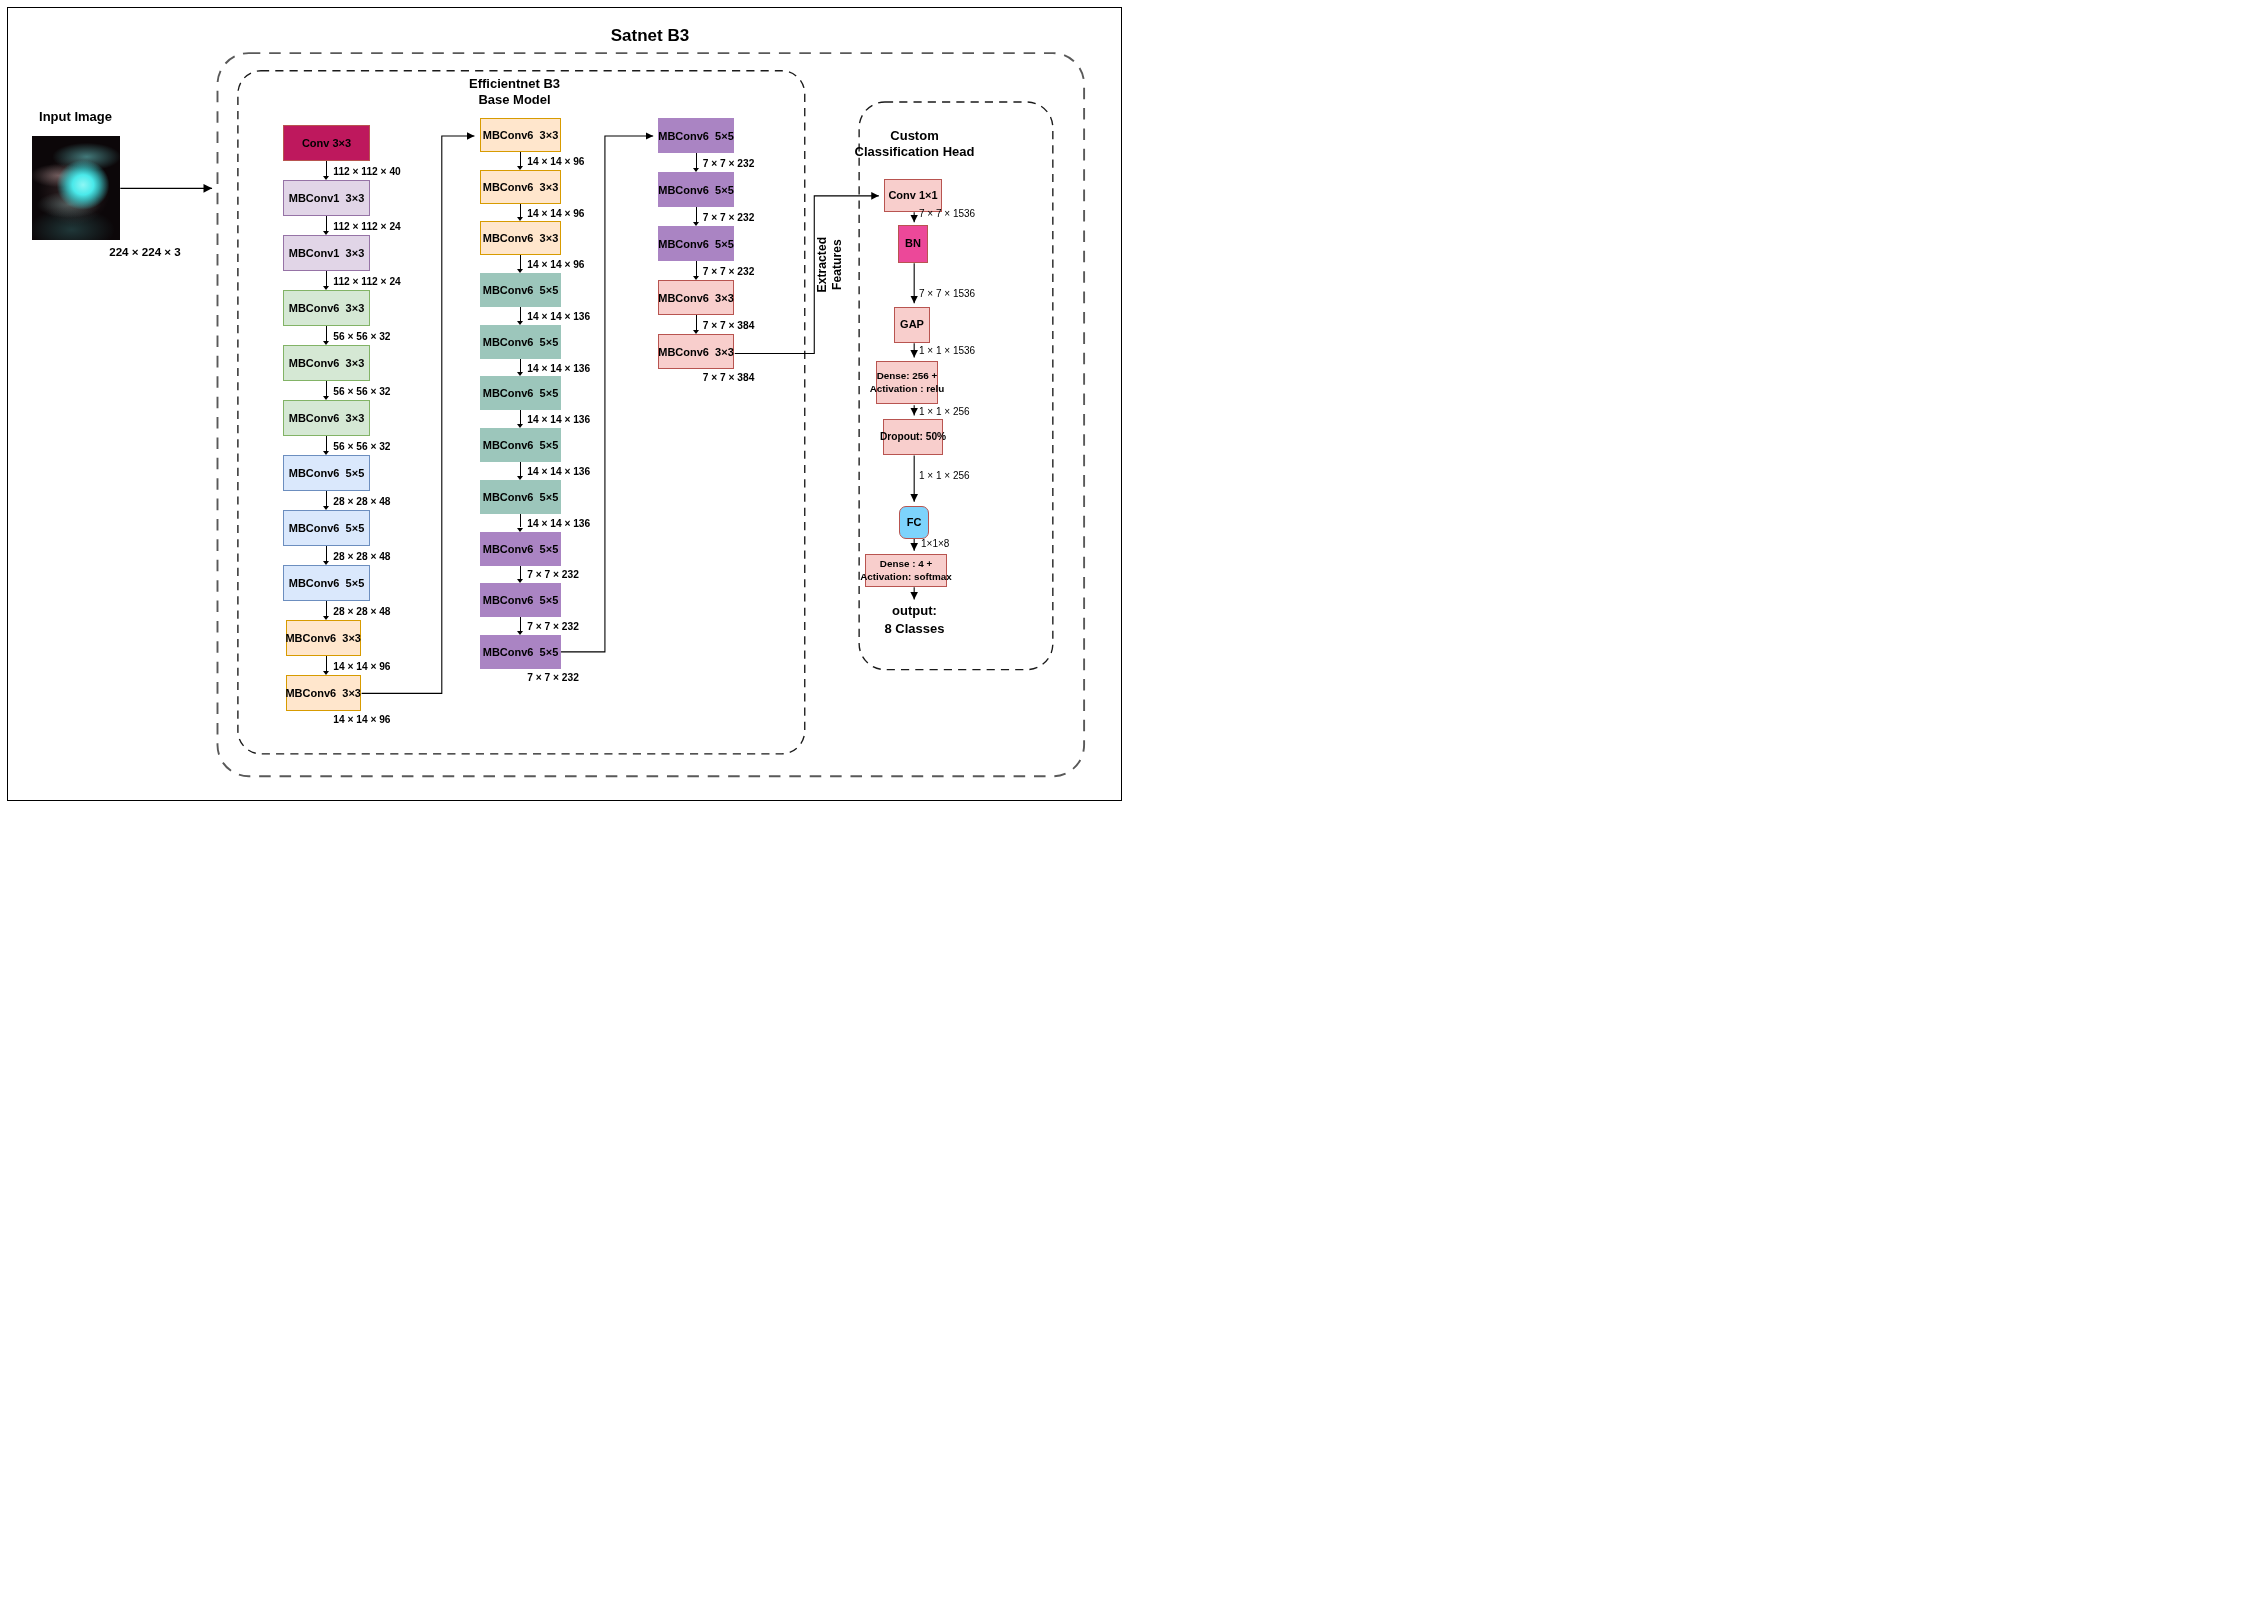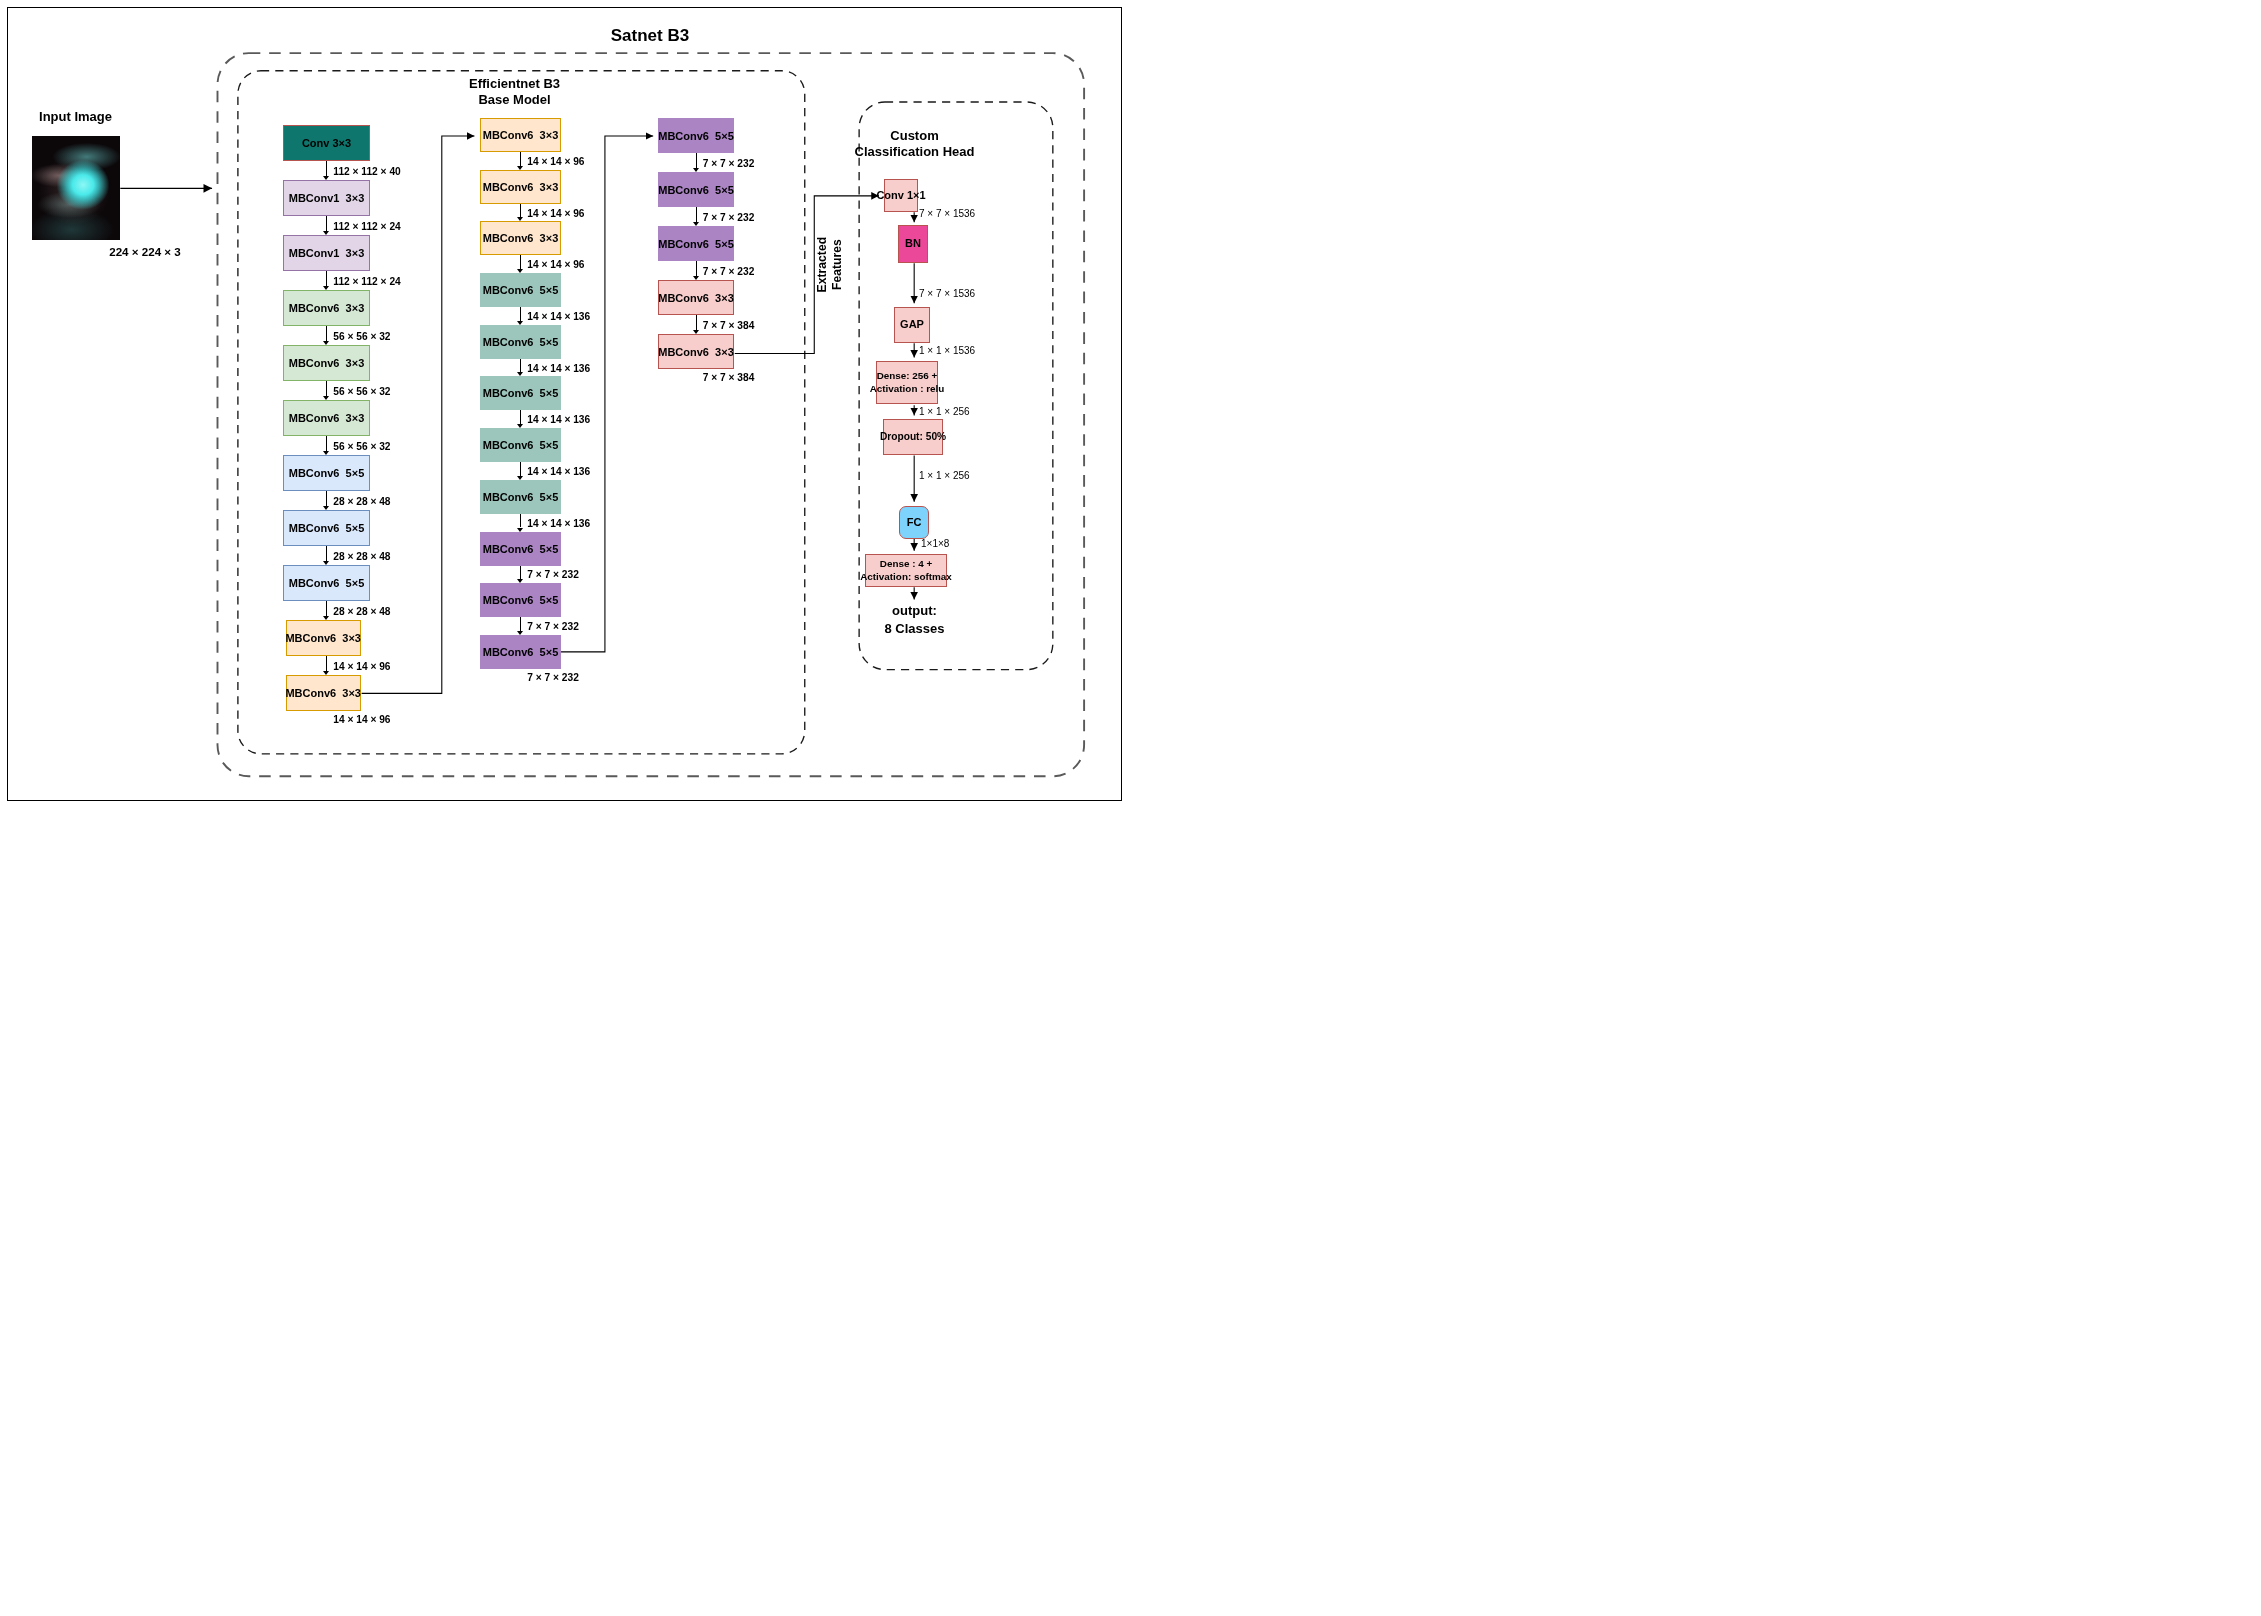--- a/index.html
+++ b/index.html
@@ -37,21 +37,21 @@
   .varrow{position:absolute;left:50%;top:0;height:100%;width:0;}
   .varrow::before{content:'';position:absolute;left:-0.5px;top:0;bottom:4.1px;width:1.1px;background:#000;}
   .varrow::after{content:'';position:absolute;left:-3.4px;bottom:0;width:0;height:0;
     border-left:3.4px solid transparent;border-right:3.4px solid transparent;border-top:4.8px solid #000;}
   .dims{position:absolute;left:calc(50% + 6.8px);top:50%;transform:translateY(-50%);
     white-space:nowrap;font-weight:bold;font-size:10.2px;color:#000;}
   .tailrow .dims{top:45%;}
 
   .hblock{position:absolute;border:1.1px solid;box-sizing:border-box;display:flex;flex-direction:column;
     align-items:center;justify-content:center;font-weight:bold;font-size:11px;color:#000;text-align:center;line-height:1.25;white-space:pre;}
-  .hb0{left:884px;top:179px;width:34px;height:33px;}
+  .hb0{left:884px;top:179px;width:58px;height:33px;}
   .hb1{left:898px;top:225px;width:30px;height:38px;}
   .hb2{left:894px;top:307px;width:36px;height:36px;}
   .hb3{left:876px;top:361px;width:62px;height:43px;font-size:9.9px;}
   .hb4{left:883px;top:419px;width:60px;height:36px;font-size:10.2px;}
   .hb5{left:899px;top:506px;width:30px;height:33px;}
   .hb6{left:865px;top:554px;width:82px;height:33px;font-size:9.9px;}
   .hdim{position:absolute;font-weight:normal;font-size:10px;white-space:nowrap;color:#000;}
   .hd0{left:919px;top:208px;}
   .hd1{left:919px;top:288px;}
   .hd2{left:919px;top:345px;}
@@ -99,21 +99,21 @@
   <div class="title" id="input-label">Input Image</div>
   <div id="input-image"></div>
   <div class="title" id="input-dims">224 × 224 × 3</div>
 
   <div class="title" id="base-title">
     <span>Efficientnet  B3</span><br>
     <span>Base Model</span>
   </div>
 
   <div class="col" id="col0">
-      <div class="block" style="background: #0f766e; border-color: rgb(184, 84, 80);"><span>Conv 3×3</span></div>
+      <div class="block" style="background: #be185d; border-color: rgb(184, 84, 80);"><span>Conv 3×3</span></div>
       <div class="arrowrow">
         <div class="varrow"></div>
         <span class="dims">112 × 112 × 40</span>
       </div>
       <div class="block" style="background: rgb(225, 213, 231); border-color: rgb(150, 115, 166);"><span>MBConv1  3×3</span></div>
       <div class="arrowrow">
         <div class="varrow"></div>
         <span class="dims">112 × 112 × 24</span>
       </div>
       <div class="block" style="background: rgb(225, 213, 231); border-color: rgb(150, 115, 166);"><span>MBConv1  3×3</span></div>

